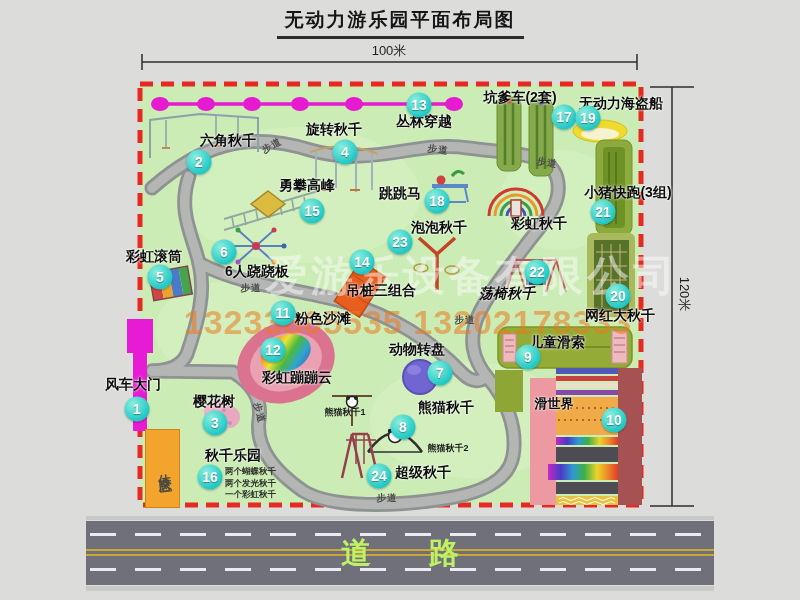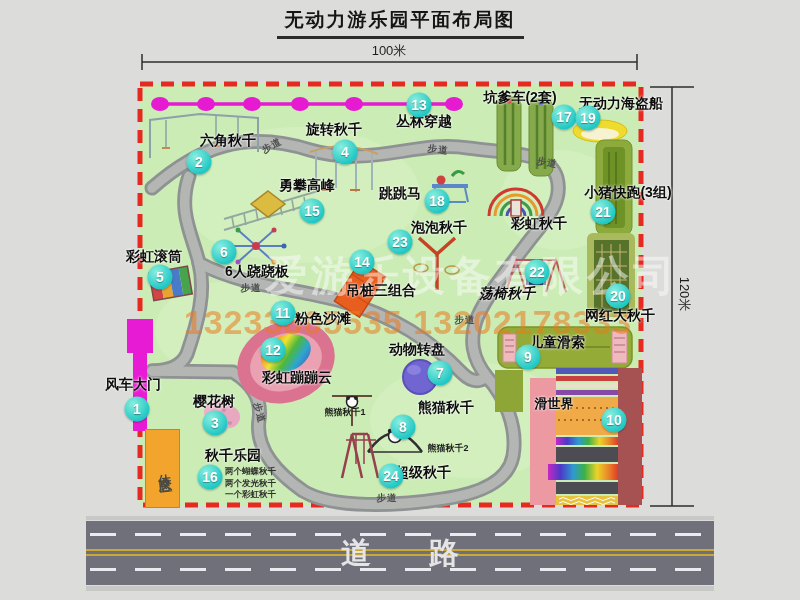--- a/index.html
+++ b/index.html
@@ -37,21 +37,21 @@
   .sub16{position:absolute;font-size:8.5px;font-weight:700;color:#30302c;line-height:11.5px;white-space:nowrap;}
   .road{position:absolute;left:86px;top:521px;width:628px;height:64px;background:#70707a;z-index:8;}
   .curb-top{position:absolute;left:0;right:0;top:-5px;height:4px;background:#c8c8c6;}
   .curb-bottom{position:absolute;left:0;right:0;bottom:-6px;height:5px;background:#c8c8c6;}
   .dash{position:absolute;left:4px;right:4px;height:3px;
         background:repeating-linear-gradient(90deg,#eaeaf0 0 26px,transparent 26px 45px);}
   .d1{top:12px;} .d2{top:47px;}
   .yellow{position:absolute;left:0;right:0;height:2px;background:#c9a838;}
   .y1{top:28px;} .y2{top:33px;}
   .road-label{position:absolute;left:0;right:0;top:0;bottom:0;display:flex;align-items:center;
-              justify-content:center;font-size:30px;font-weight:700;color:#e5e5e5;
+              justify-content:center;font-size:30px;font-weight:700;color:#bef264;
               letter-spacing:58px;text-indent:58px;}
 </style>
 </head>
 <body>
 
 <div class="stage">
 
   <div class="title-row">
     <span class="title-text">无动力游乐园平面布局图</span>
   </div>
@@ -337,21 +337,21 @@
       <div class="badge" style="left: 588px; top: 118px;">19</div>
       <div class="attr-label" style="left: 620px; top: 280px; margin-top: 36px;">网红大秋千</div>
       <div class="badge" style="left: 618px; top: 296px;">20</div>
       <div class="attr-label" style="left: 628px; top: 193px;">小猪快跑(3组)</div>
       <div class="badge" style="left: 603px; top: 212px;">21</div>
       <div class="attr-label" style="left: 507px; top: 294px; font-style: italic;">荡椅秋千</div>
       <div class="badge" style="left: 537px; top: 272px;">22</div>
       <div class="attr-label" style="left: 439px; top: 228px;">泡泡秋千</div>
       <div class="badge" style="left: 400px; top: 242px;">23</div>
       <div class="attr-label" style="left: 423px; top: 473px;">超级秋千</div>
-      <div class="badge" style="left: 391px; top: 476px;">24</div>
+      <div class="badge" style="left: 379px; top: 476px;">24</div>
       <div class="attr-label" style="left: 539px; top: 224px;">彩虹秋千</div>
       <div class="trail" style="left: 272px; top: 146px; transform: translate(-50%, -50%) rotate(-28deg);">步道</div>
       <div class="trail" style="left: 438px; top: 150px; transform: translate(-50%, -50%) rotate(8deg);">步道</div>
       <div class="trail" style="left: 547px; top: 163px; transform: translate(-50%, -50%) rotate(10deg);">步道</div>
       <div class="trail" style="left: 251px; top: 288px; transform: translate(-50%, -50%) rotate(0deg);">步道</div>
       <div class="trail" style="left: 259px; top: 413px; transform: translate(-50%, -50%) rotate(75deg);">步道</div>
       <div class="trail" style="left: 465px; top: 320px; transform: translate(-50%, -50%) rotate(0deg);">步道</div>
       <div class="trail" style="left: 387px; top: 498px; transform: translate(-50%, -50%) rotate(0deg);">步道</div>
       <div class="small-text" style="left: 345px; top: 412px;">熊猫秋千1</div>
       <div class="small-text" style="left: 448px; top: 448px;">熊猫秋千2</div>

